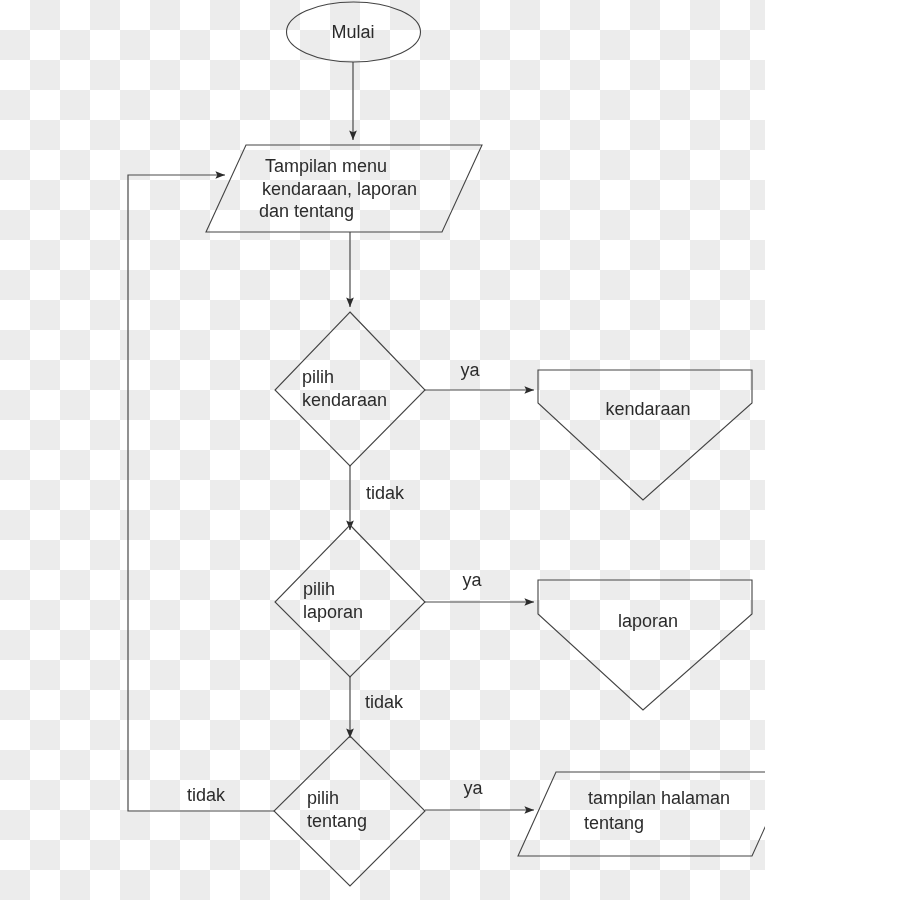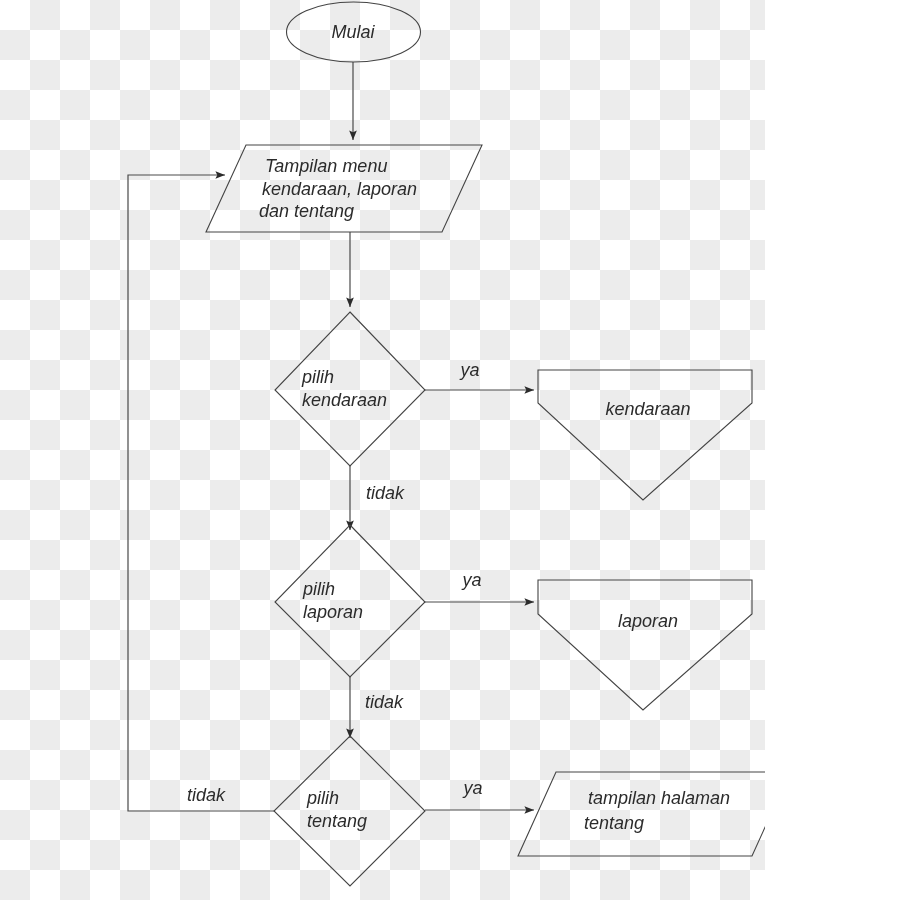--- a/index.html
+++ b/index.html
@@ -14,21 +14,20 @@
     height: 900px;
     overflow: hidden;
     
     background-color: #ffffff;
     background-image:
       linear-gradient(45deg, #ececec 25%, transparent 25%, transparent 75%, #ececec 75%),
       linear-gradient(45deg, #ececec 25%, transparent 25%, transparent 75%, #ececec 75%);
     background-size: 60px 60px;
     background-position: 0 0, 30px 30px;
     font-family: "Liberation Sans", sans-serif;
-    font-style: italic;
   }
   svg#flow {
     position: absolute;
     left: 0;
     top: 0;
     width: 900px;
     height: 900px;
   }
   .shape {
     fill: none;

